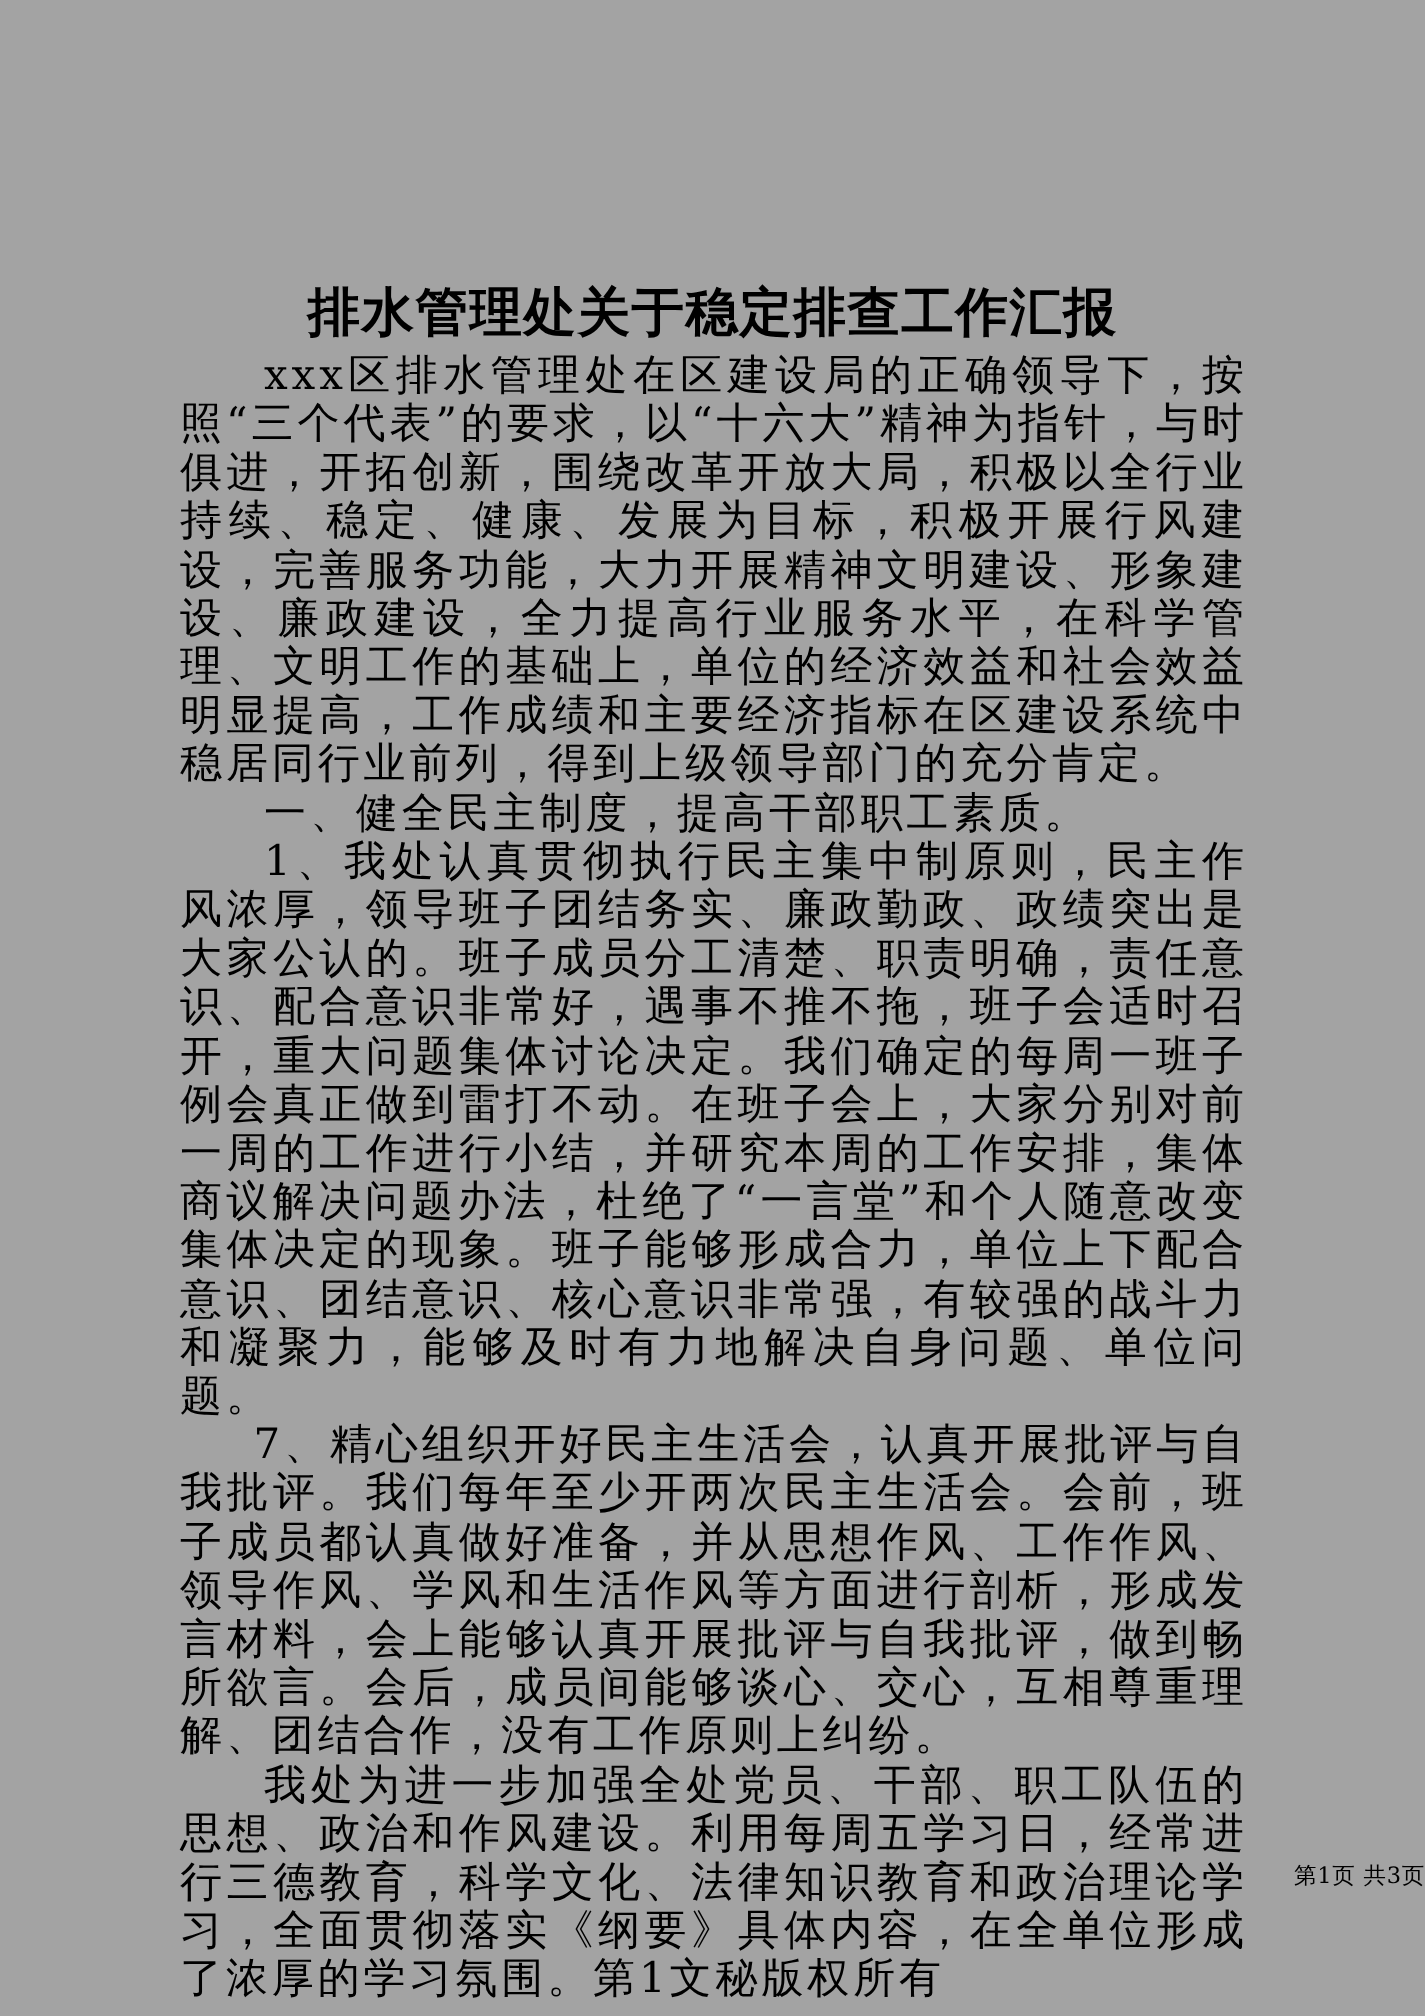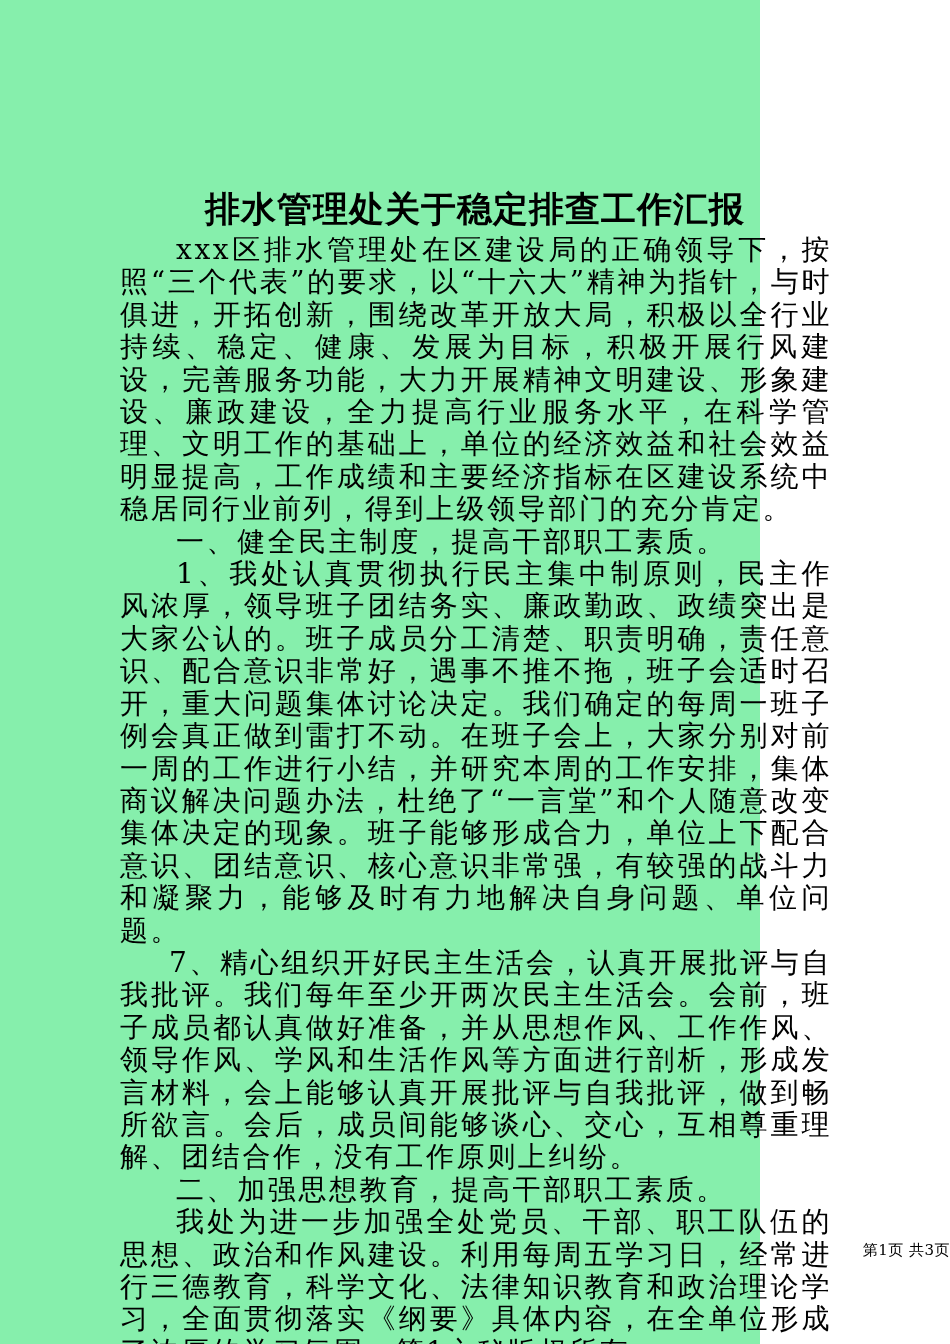--- a/index.html
+++ b/index.html
@@ -11,23 +11,23 @@
     width: 950px;
     height: 1344px;
     position: relative;
     overflow: hidden;
     color: #000000;
     font-family: "DejaVu Serif", "Liberation Serif", serif;
   }
   .page {
     position: absolute;
     left: 0; top: 0;
-    width: 760px;
+    width: 950px;
     height: 1344px;
-    background: #86efac;
+    background: #a3a3a3;
   }
   .title {
     position: absolute;
     left: 0;
     top: 184px;
     width: 950px;
     text-align: center;
     font-family: "DejaVu Sans", "Liberation Sans", sans-serif;
     font-weight: bold;
     font-size: 35px;
@@ -67,18 +67,17 @@
 <body>
 
 <div class="page">
   <h1 class="title">排水管理处关于稳定排查工作汇报</h1>
 
   <div class="body-text">
     <p>xxx区排水管理处在区建设局的正确领导下，按照“三个代表”的要求，以“十六大”精神为指针，与时俱进，开拓创新，围绕改革开放大局，积极以全行业持续、稳定、健康、发展为目标，积极开展行风建设，完善服务功能，大力开展精神文明建设、形象建设、廉政建设，全力提高行业服务水平，在科学管理、文明工作的基础上，单位的经济效益和社会效益明显提高，工作成绩和主要经济指标在区建设系统中稳居同行业前列，得到上级领导部门的充分肯定。</p>
     <p>一、健全民主制度，提高干部职工素质。</p>
     <p>1、我处认真贯彻执行民主集中制原则，民主作风浓厚，领导班子团结务实、廉政勤政、政绩突出是大家公认的。班子成员分工清楚、职责明确，责任意识、配合意识非常好，遇事不推不拖，班子会适时召开，重大问题集体讨论决定。我们确定的每周一班子例会真正做到雷打不动。在班子会上，大家分别对前一周的工作进行小结，并研究本周的工作安排，集体商议解决问题办法，杜绝了“一言堂”和个人随意改变集体决定的现象。班子能够形成合力，单位上下配合意识、团结意识、核心意识非常强，有较强的战斗力和凝聚力，能够及时有力地解决自身问题、单位问题。</p>
     <p class="indent-1">7、精心组织开好民主生活会，认真开展批评与自我批评。我们每年至少开两次民主生活会。会前，班子成员都认真做好准备，并从思想作风、工作作风、领导作风、学风和生活作风等方面进行剖析，形成发言材料，会上能够认真开展批评与自我批评，做到畅所欲言。会后，成员间能够谈心、交心，互相尊重理解、团结合作，没有工作原则上纠纷。</p>
-    <p>二、加强思想教育，提高干部职工素质。</p>
     <p>我处为进一步加强全处党员、干部、职工队伍的思想、政治和作风建设。利用每周五学习日，经常进行三德教育，科学文化、法律知识教育和政治理论学习，全面贯彻落实《纲要》具体内容，在全单位形成了浓厚的学习氛围。第1文秘版权所有</p>
   </div>
 
   <div class="footer">第1页 共3页</div>
 </div>
 
 </body></html>

